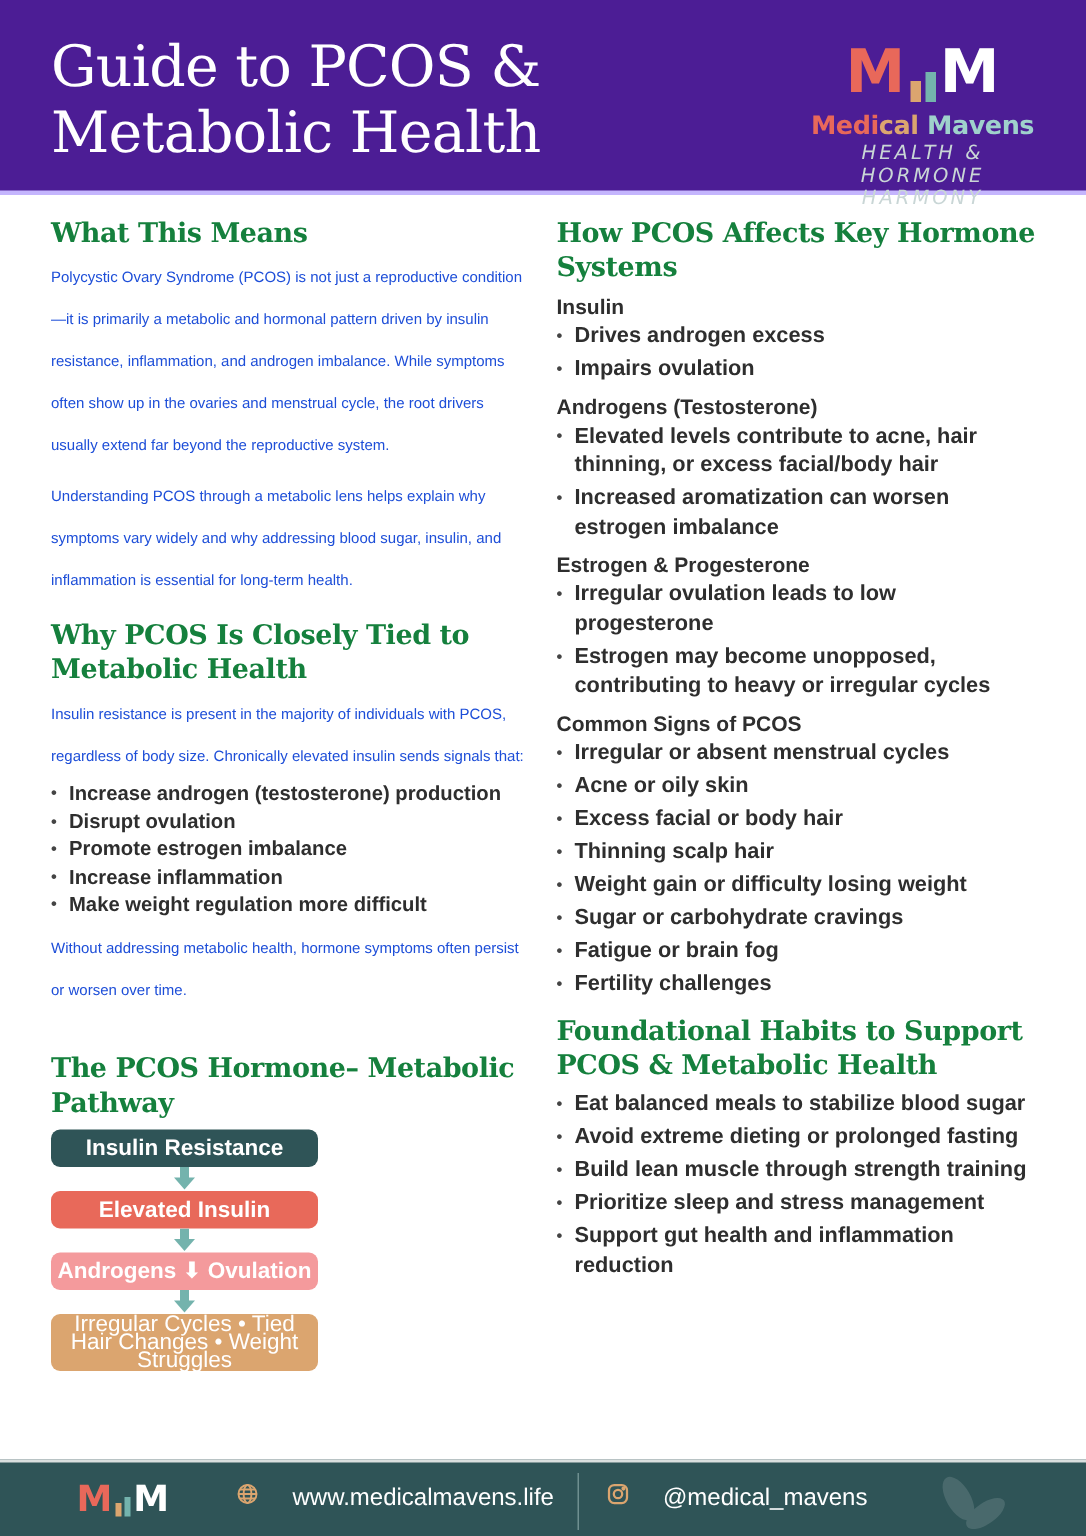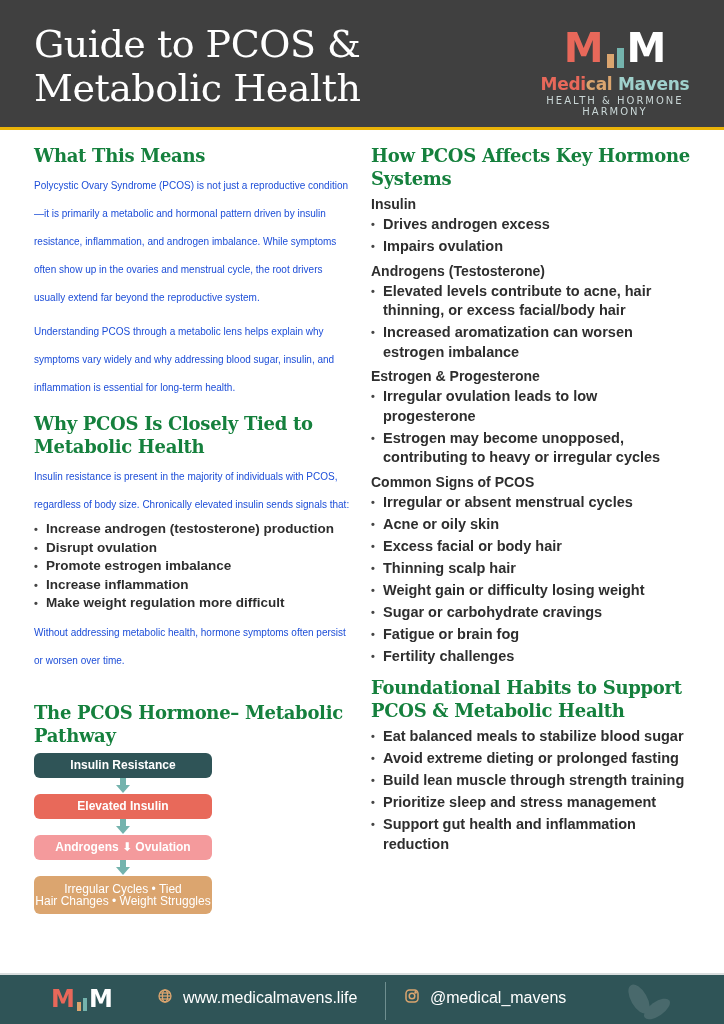--- a/index.html
+++ b/index.html
@@ -1,35 +1,35 @@
 <!DOCTYPE html>
 <html><head>
 <meta charset="utf-8">
 <style>
   * { box-sizing: border-box; margin: 0; padding: 0; }
   html, body { width: 724px; height: 1024px; background: #ffffff; overflow: hidden; }
   body { font-family: "Liberation Sans", "DejaVu Sans", sans-serif; color: #2e2e2e; position: relative; }
 
   .header {
     position: absolute; left: 0; top: 0; width: 724px; height: 130px;
-    background: #404040; border-bottom: 3px solid #eab308;
+    background: #4c1d95; border-bottom: 3px solid #c4b5fd;
   }
   .title {
     position: absolute; left: 34px; top: 22px;
     font-family: "DejaVu Serif", "Liberation Serif", serif;
     color: #ffffff; font-size: 38px; line-height: 44px; font-weight: normal;
     letter-spacing: -0.5px;
   }
   .logo { position: absolute; left: 535px; top: 28px; width: 160px; text-align: center; }
   .logo-mark { display: flex; justify-content: center; align-items: flex-end; height: 40px; gap: 2px; }
   .logo-M { font-family: "DejaVu Sans", sans-serif; font-weight: bold; font-size: 40px; line-height: 40px; }
   .logo-bars { display: flex; align-items: flex-end; gap: 3px; height: 36px; margin: 0 1px; }
   .logo-bar { width: 7px; }
   .logo-name { font-family: "DejaVu Sans", sans-serif; font-weight: bold; font-size: 17px; margin-top: 6px; letter-spacing: -0.3px; }
-  .logo-tag { font-family: "DejaVu Sans", sans-serif; font-size: 10px; color: #c9d6d6; letter-spacing: 2px; margin-top: 1px; }
+  .logo-tag { font-family: "DejaVu Sans", sans-serif; font-size: 13px; color: #c9d6d6; letter-spacing: 2px; margin-top: 1px; font-style: italic; }
 
   .col { position: absolute; top: 144px; }
   .col-left { left: 34px; width: 318px; }
   .col-right { left: 371px; width: 320px; }
 
   h2.sec {
     font-family: "DejaVu Serif", "Liberation Serif", serif;
     color: #15803d; font-weight: bold; font-size: 18px; line-height: 23px;
     margin-bottom: 5px; letter-spacing: -0.3px;
   }
@@ -37,34 +37,34 @@
     font-size: 10px; line-height: 28px; color: #1d4ed8; margin-bottom: 6px;
   }
   h3.sub { font-size: 14px; font-weight: bold; color: #2e2e2e; margin: 6px 0 3px; }
   ul.bl { list-style: none; margin-bottom: 6px; }
   ul.bl li { position: relative; padding-left: 12px; font-size: 14.5px; line-height: 19.5px; margin-bottom: 2.5px; color: #2e2e2e; font-weight: bold; }
   ul.bl li::before { content: "•"; position: absolute; left: 0; top: 0; font-size: 11px; color: #444; }
   ul.bl.tight li { font-size: 13.5px; line-height: 18.5px; margin-bottom: 0; }
 
   .flow { margin-top: 6px; width: 178px; }
   .fbox {
-    border-radius: 6px; color: #ffffff; font-weight: bold; font-size: 12px;
+    border-radius: 6px; color: #ffffff; font-weight: bold; font-size: 15px;
     text-align: center; display: flex; align-items: center; justify-content: center;
   }
   .farrow { height: 16px; display: flex; justify-content: center; }
 
   .footer {
     position: absolute; left: 0; top: 973px; width: 724px; height: 51px;
     background: #2f5457; border-top: 2px solid #d9dede;
   }
   .f-logo { position: absolute; left: 51px; top: 12px; display: flex; align-items: flex-end; height: 24px; gap: 1px; }
   .f-logo .logo-M { font-size: 24px; line-height: 24px; }
   .f-logo .logo-bar { width: 4px; }
   .f-logo .logo-bars { height: 20px; gap: 2px; }
-  .f-item { position: absolute; top: 13px; display: flex; align-items: center; gap: 10px; color: #ffffff; font-size: 16px; }
+  .f-item { position: absolute; top: 13px; display: flex; align-items: center; gap: 22px; color: #ffffff; font-size: 16px; }
   .f-web { left: 157px; }
   .f-ig { left: 404px; }
   .f-divider { position: absolute; left: 385px; top: 7px; width: 1px; height: 38px; background: #6f8f90; }
   .leaf { position: absolute; left: 625px; top: 6px; opacity: 0.12; }
 </style>
 </head>
 <body>
 
 <div class="header">
   <div class="title">

